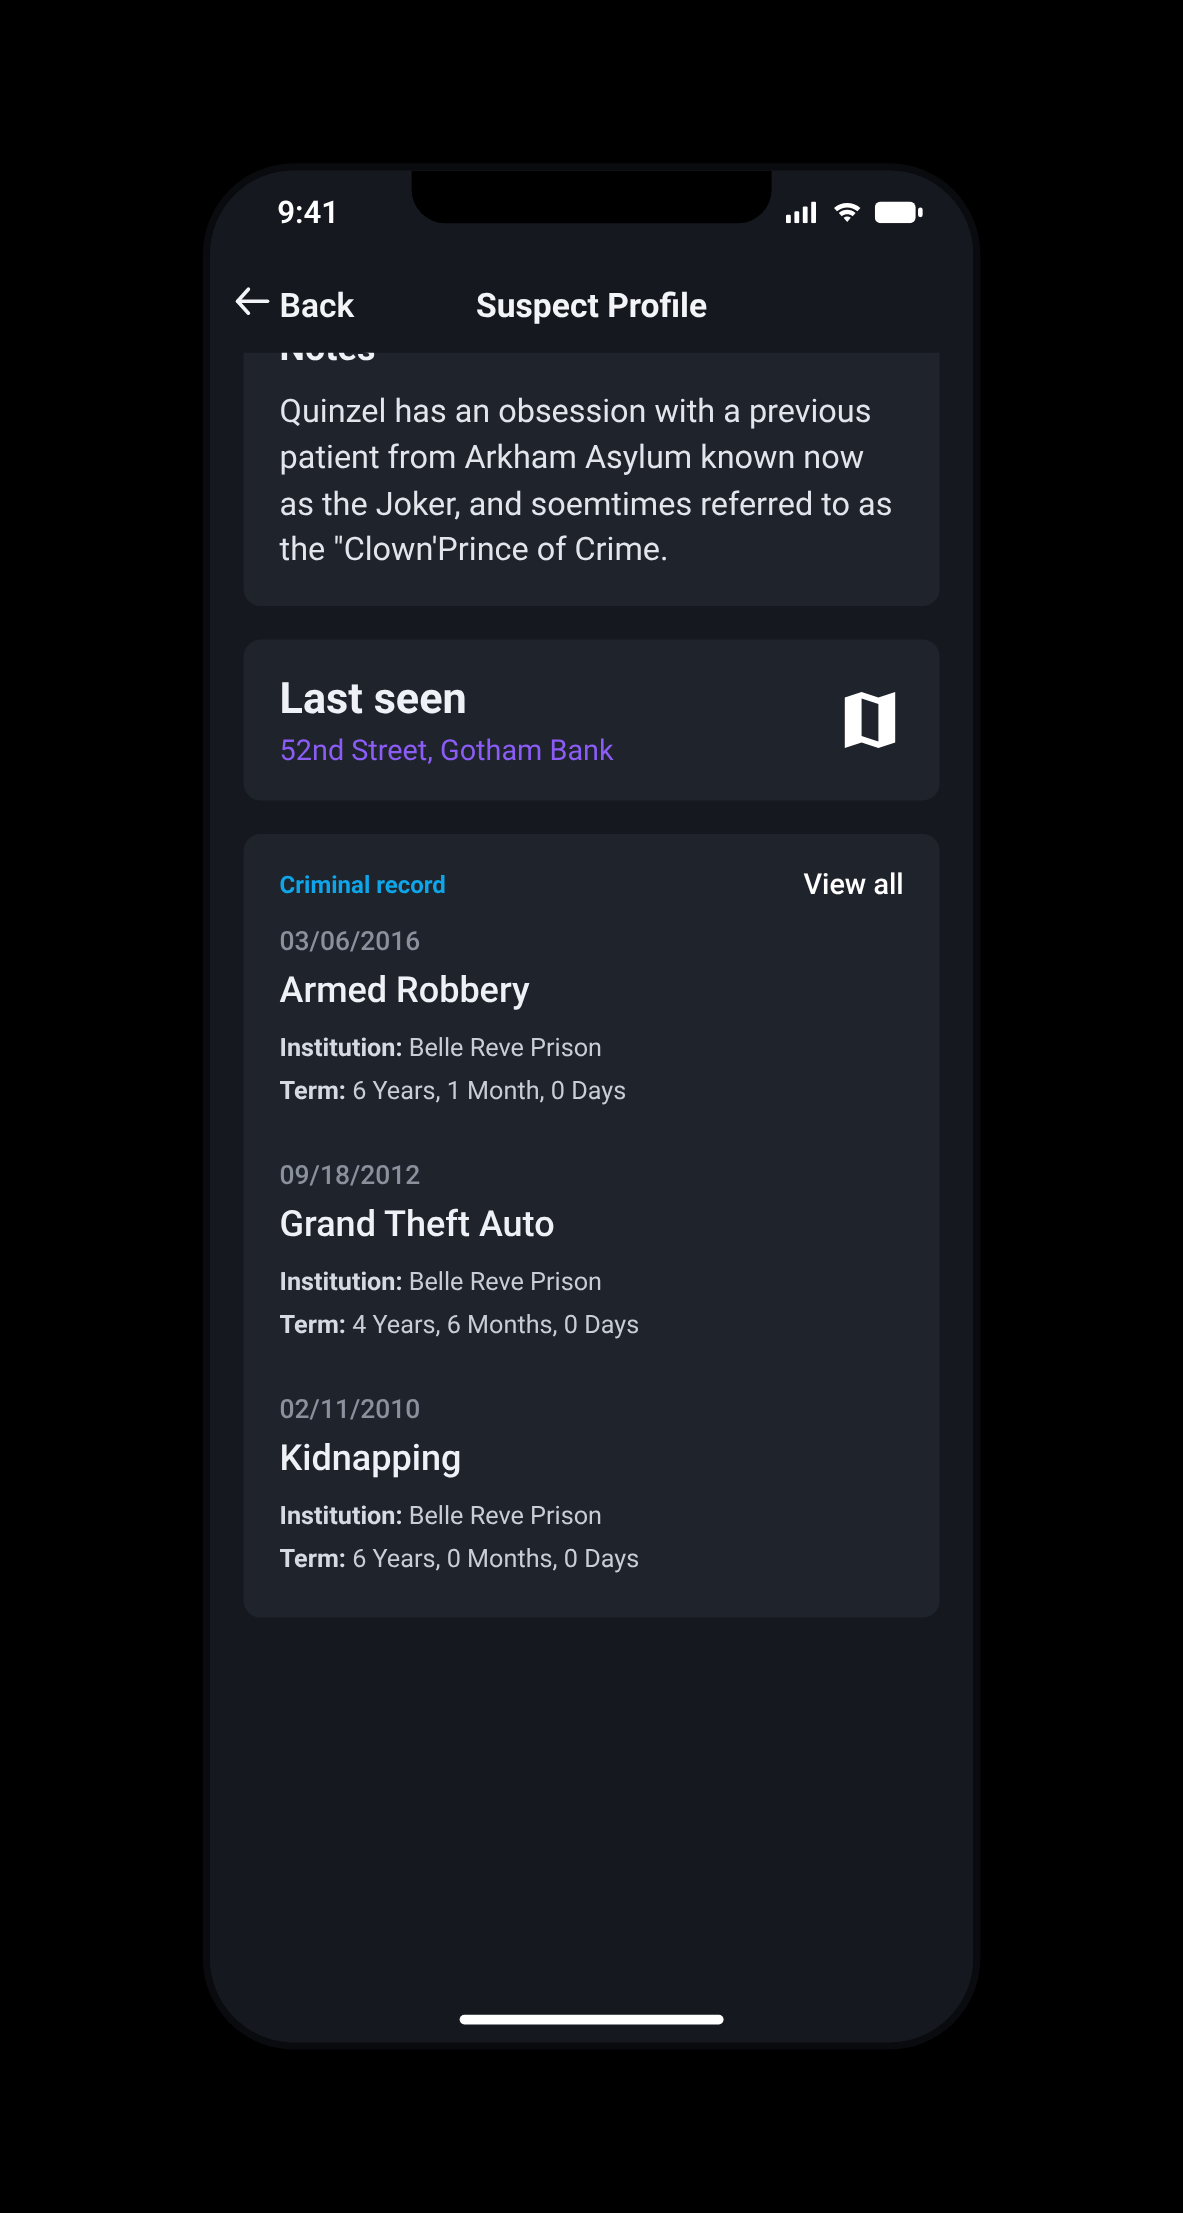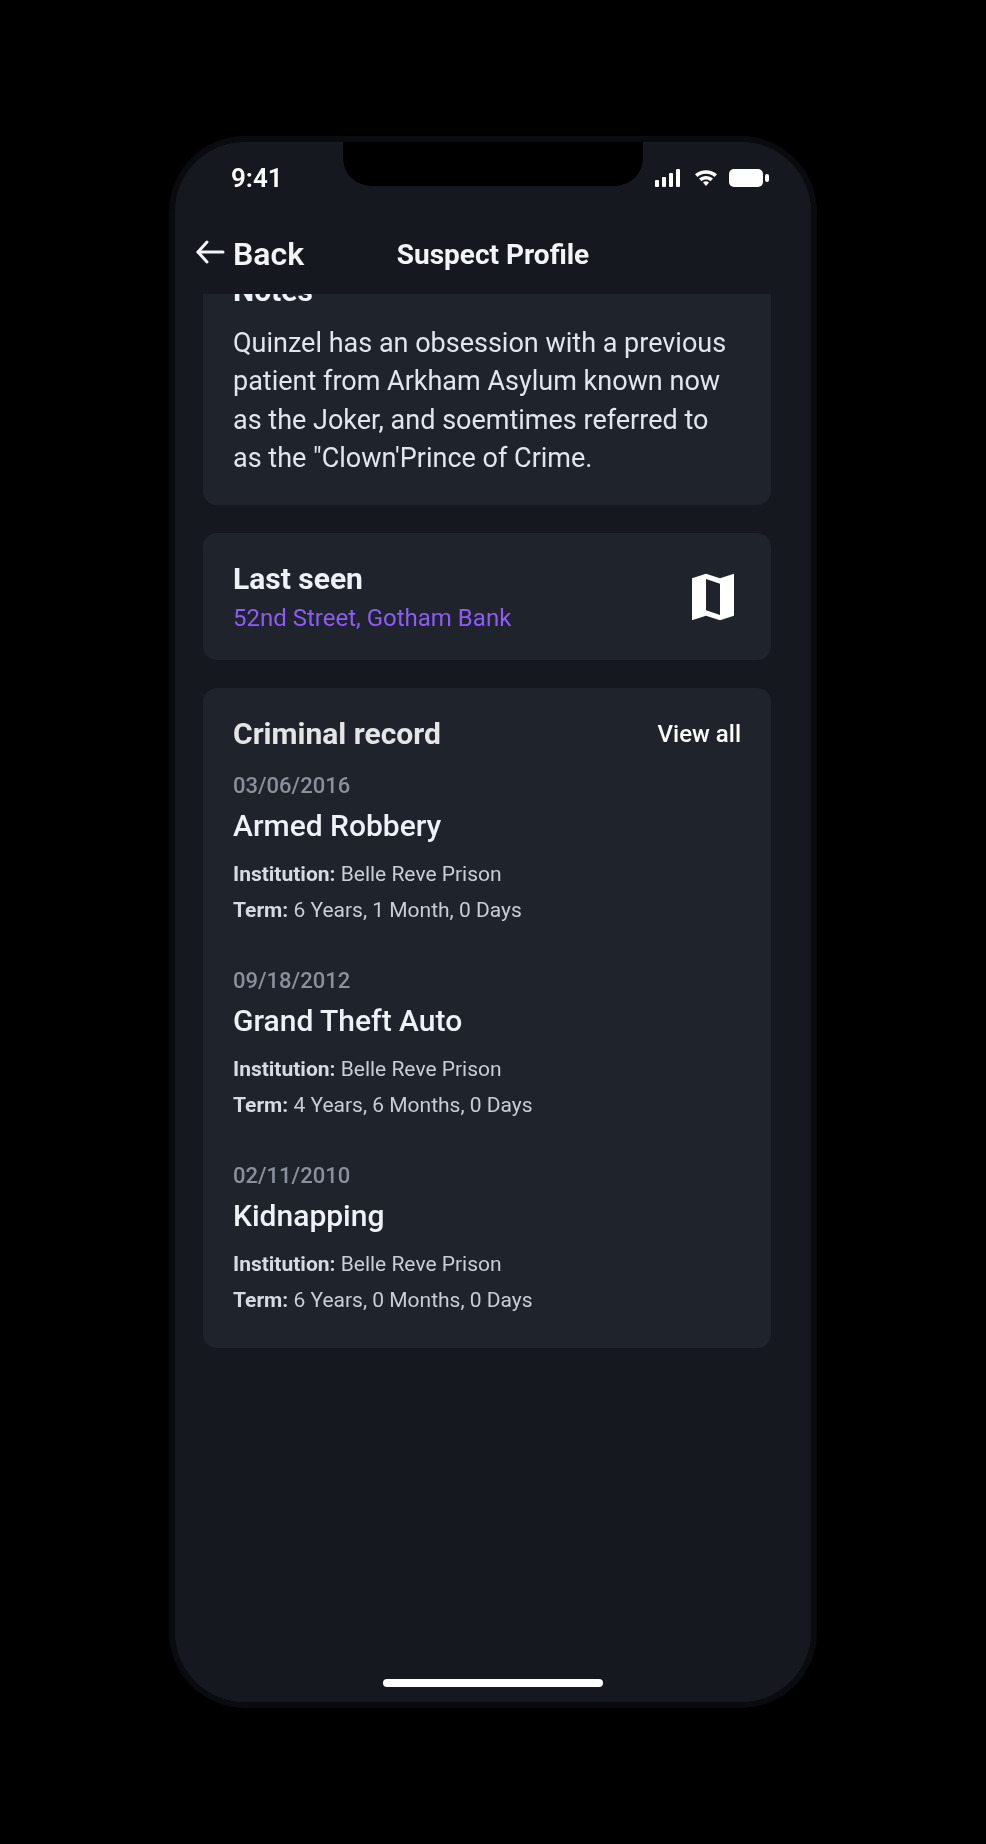--- a/index.html
+++ b/index.html
@@ -69,54 +69,54 @@
     align-items: center;
     position: relative;
     padding: 0 20px;
     z-index: 30;
   }
   .back-btn {
     display: flex;
     align-items: center;
     gap: 8px;
     color: #f2f4f7;
-    font-size: 32px;
+    font-size: 28px;
     font-weight: 600;
     cursor: pointer;
   }
   .nav-title {
     position: absolute;
     left: 0; right: 0;
     text-align: center;
     color: #f2f4f7;
     font-size: 28px;
     font-weight: 700;
     pointer-events: none;
   }
   .content {
     position: absolute;
     top: 152px;
     bottom: 0;
     left: 0; right: 0;
-    padding: 0 40px 60px 28px;
+    padding: 0 28px 60px 28px;
     overflow: hidden;
   }
   .card {
     background: #1f232c;
     border-radius: 14px;
     padding: 28px 30px;
     margin-bottom: 28px;
   }
   .card.first {
     margin-top: -18px; 
     padding-top: 10px;
   }
   .section-title {
-    color: #e5e5e5;
-    font-size: 30px;
+    color: #0ea5e9;
+    font-size: 20px;
     font-weight: 700;
     margin-bottom: 14px;
   }
   .notes-title-clipped {
     color: #eef1f5;
     font-size: 30px;
     font-weight: 700;
     line-height: 1;
     height: 20px;
     overflow: hidden;
@@ -134,21 +134,21 @@
     display: flex;
     align-items: center;
     justify-content: space-between;
     gap: 20px;
   }
   .lastseen-text {
     flex: 1;
   }
   .lastseen-title {
     color: #eef1f5;
-    font-size: 30px;
+    font-size: 36px;
     font-weight: 700;
     margin-bottom: 8px;
   }
   .lastseen-loc {
     color: #8b5cf6;
     font-size: 24px;
     font-weight: 400;
   }
   .map-icon {
     width: 56px;

